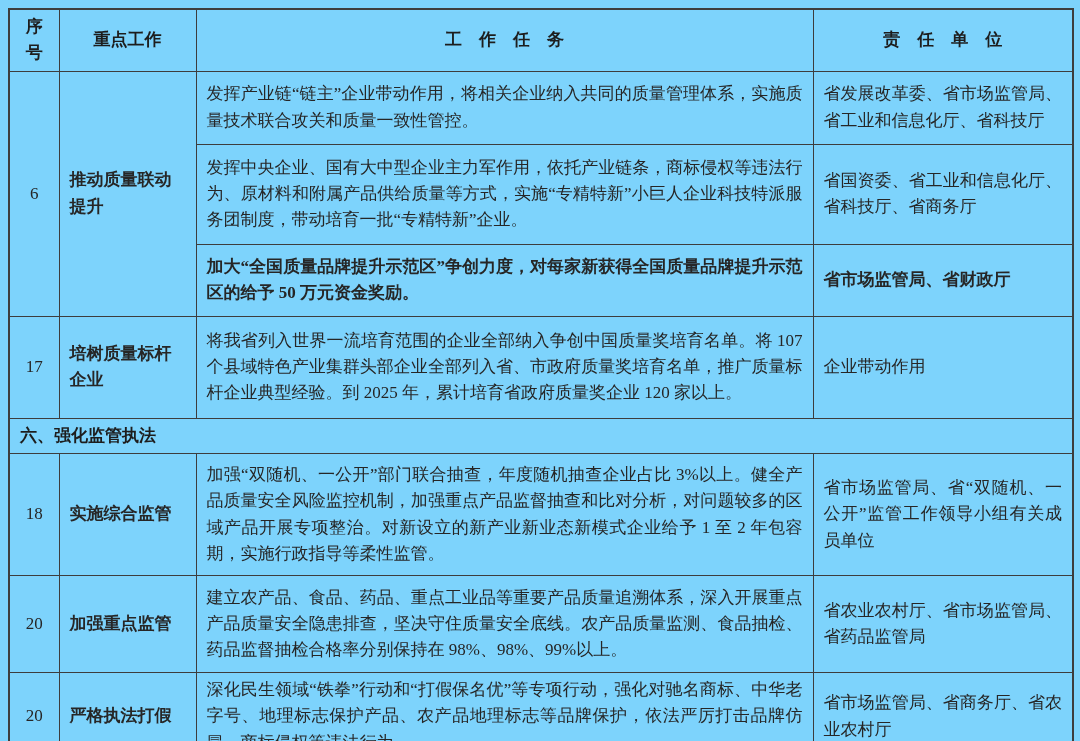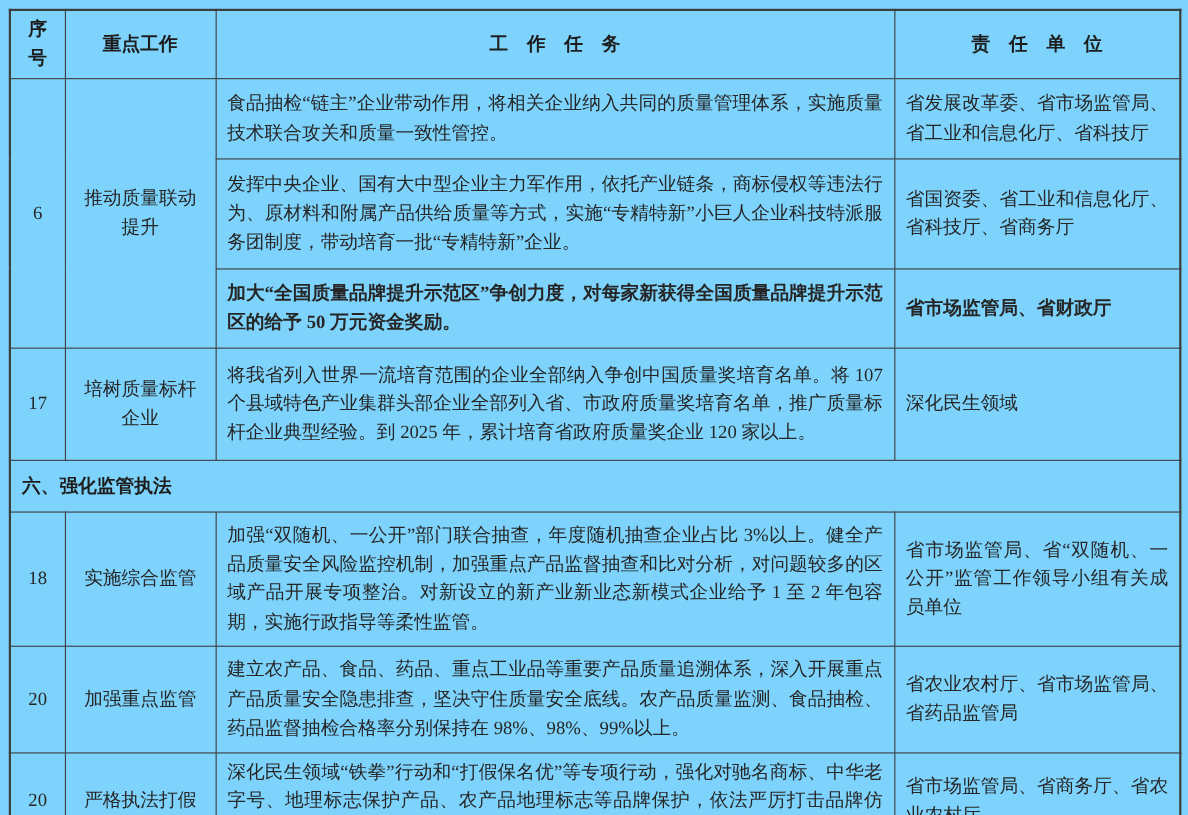--- a/index.html
+++ b/index.html
@@ -43,22 +43,23 @@
     color: #1d1d1d;
     text-align: center;
     height: 37px;
     padding: 2px 4px;
   }
   td.no-cell {
     text-align: center;
     font-size: 17px;
   }
   td.work-cell {
-    text-align: center;
+    text-align: left;
     padding: 4px 10px;
+    font-weight: bold;
   }
   td.task-cell {
     text-align: justify;
     text-justify: inter-ideograph;
     padding: 6px 12px;
   }
   td.unit-cell {
     text-align: justify;
     text-justify: inter-ideograph;
     padding: 6px 12px;
@@ -71,21 +72,21 @@
     color: #1d1d1d;
     text-align: left;
     height: 35px;
     padding: 2px 12px;
   }
   
   tr.r-16a { height: 73px; }
   tr.r-16b { height: 100px; }
   tr.r-16c { height: 72px; font-weight: bold; }
   tr.r-17  { height: 102px; }
-  tr.r-sec { height: 47px; }
+  tr.r-sec { height: 35px; }
   tr.r-18  { height: 122px; }
   tr.r-19  { height: 97px; }
   tr.r-20  { height: 87px; }
 </style>
 </head>
 <body>
 
 <div class="page">
   <table class="doc-table">
     <colgroup>
@@ -99,37 +100,37 @@
         <tr>
       <th>序号</th>
       <th>重点工作</th>
       <th>工　作　任　务</th>
       <th>责　任　单　位</th>
     </tr>
 
     <tr class="r-16a">
       <td class="no-cell" rowspan="3">6</td>
       <td class="work-cell" rowspan="3">推动质量联动提升</td>
-      <td class="task-cell">食品抽检“链主”企业带动作用，将相关企业纳入共同的质量管理体系，实施质量技术联合攻关和质量一致性管控。</td>
+      <td class="task-cell">发挥产业链“链主”企业带动作用，将相关企业纳入共同的质量管理体系，实施质量技术联合攻关和质量一致性管控。</td>
       <td class="unit-cell">省发展改革委、省市场监管局、省工业和信息化厅、省科技厅</td>
     </tr>
     <tr class="r-16b">
       <td class="task-cell">发挥中央企业、国有大中型企业主力军作用，依托产业链条，商标侵权等违法行为、原材料和附属产品供给质量等方式，实施“专精特新”小巨人企业科技特派服务团制度，带动培育一批“专精特新”企业。</td>
       <td class="unit-cell">省国资委、省工业和信息化厅、省科技厅、省商务厅</td>
     </tr>
     <tr class="r-16c">
       <td class="task-cell">加大“全国质量品牌提升示范区”争创力度，对每家新获得全国质量品牌提升示范区的给予 50 万元资金奖励。</td>
       <td class="unit-cell">省市场监管局、省财政厅</td>
     </tr>
 
     <tr class="r-17">
       <td class="no-cell">17</td>
       <td class="work-cell">培树质量标杆企业</td>
       <td class="task-cell">将我省列入世界一流培育范围的企业全部纳入争创中国质量奖培育名单。将 107 个县域特色产业集群头部企业全部列入省、市政府质量奖培育名单，推广质量标杆企业典型经验。到 2025 年，累计培育省政府质量奖企业 120 家以上。</td>
-      <td class="unit-cell">深化民生领域</td>
+      <td class="unit-cell">企业带动作用</td>
     </tr>
 
     <tr class="r-sec">
       <td class="section-cell" colspan="4">六、强化监管执法</td>
     </tr>
 
     <tr class="r-18">
       <td class="no-cell">18</td>
       <td class="work-cell">实施综合监管</td>
       <td class="task-cell">加强“双随机、一公开”部门联合抽查，年度随机抽查企业占比 3%以上。健全产品质量安全风险监控机制，加强重点产品监督抽查和比对分析，对问题较多的区域产品开展专项整治。对新设立的新产业新业态新模式企业给予 1 至 2 年包容期，实施行政指导等柔性监管。</td>

